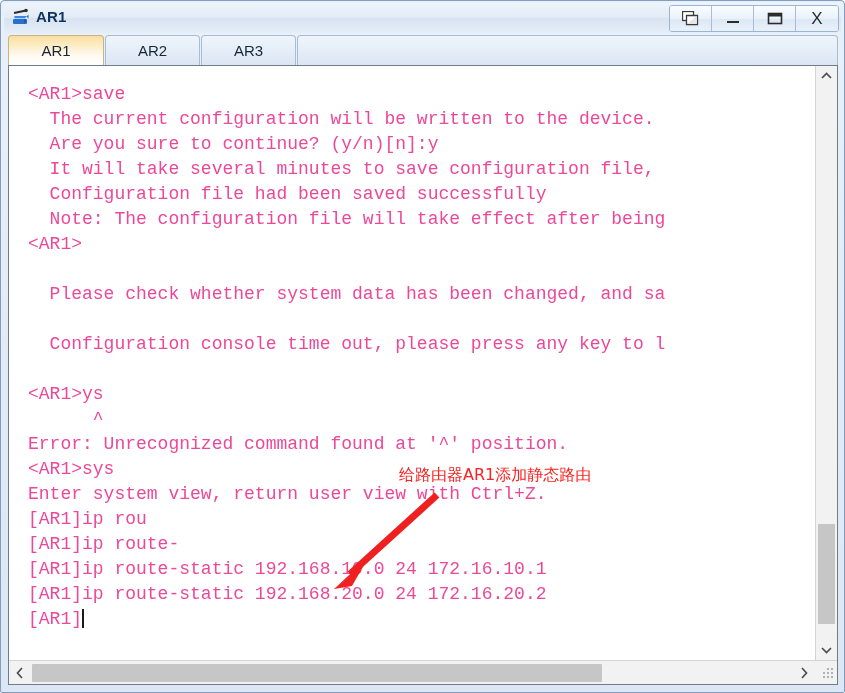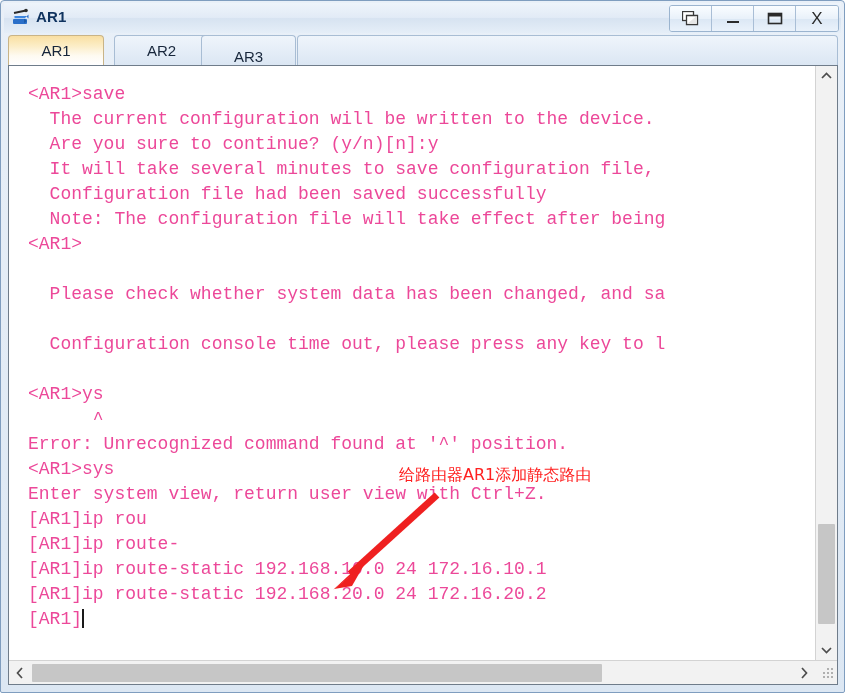--- a/index.html
+++ b/index.html
@@ -104,22 +104,22 @@
     font-size: 15px;
     color: #17263b;
     background: linear-gradient(to bottom, #eff5fb 0%, #e4edf7 55%, #dbe6f3 100%);
   }
   .tab.active {
     background: linear-gradient(to bottom, #f9dfa2 0%, #fcedc6 34%, #fefaf1 68%, #ffffff 100%);
     border-color: #c9b487;
     z-index: 3;
   }
   #tab0 { left: 0px;   width: 96px; }
-  #tab1 { left: 106px;  width: 95px; }
-  #tab2 { left: 193px; width: 95px; align-items: flex-end; }
+  #tab1 { left: 97px;  width: 95px; }
+  #tab2 { left: 193px; width: 95px; }
   #tabfill {
     position: absolute;
     left: 289px; top: 2px;
     width: 541px; height: 30px;
     border: 1px solid #a8bdd4;
     border-bottom: none;
     border-radius: 4px 4px 0 0;
     box-sizing: border-box;
     background: linear-gradient(to bottom, #eff5fb 0%, #e4edf7 55%, #dbe6f3 100%);
   }

